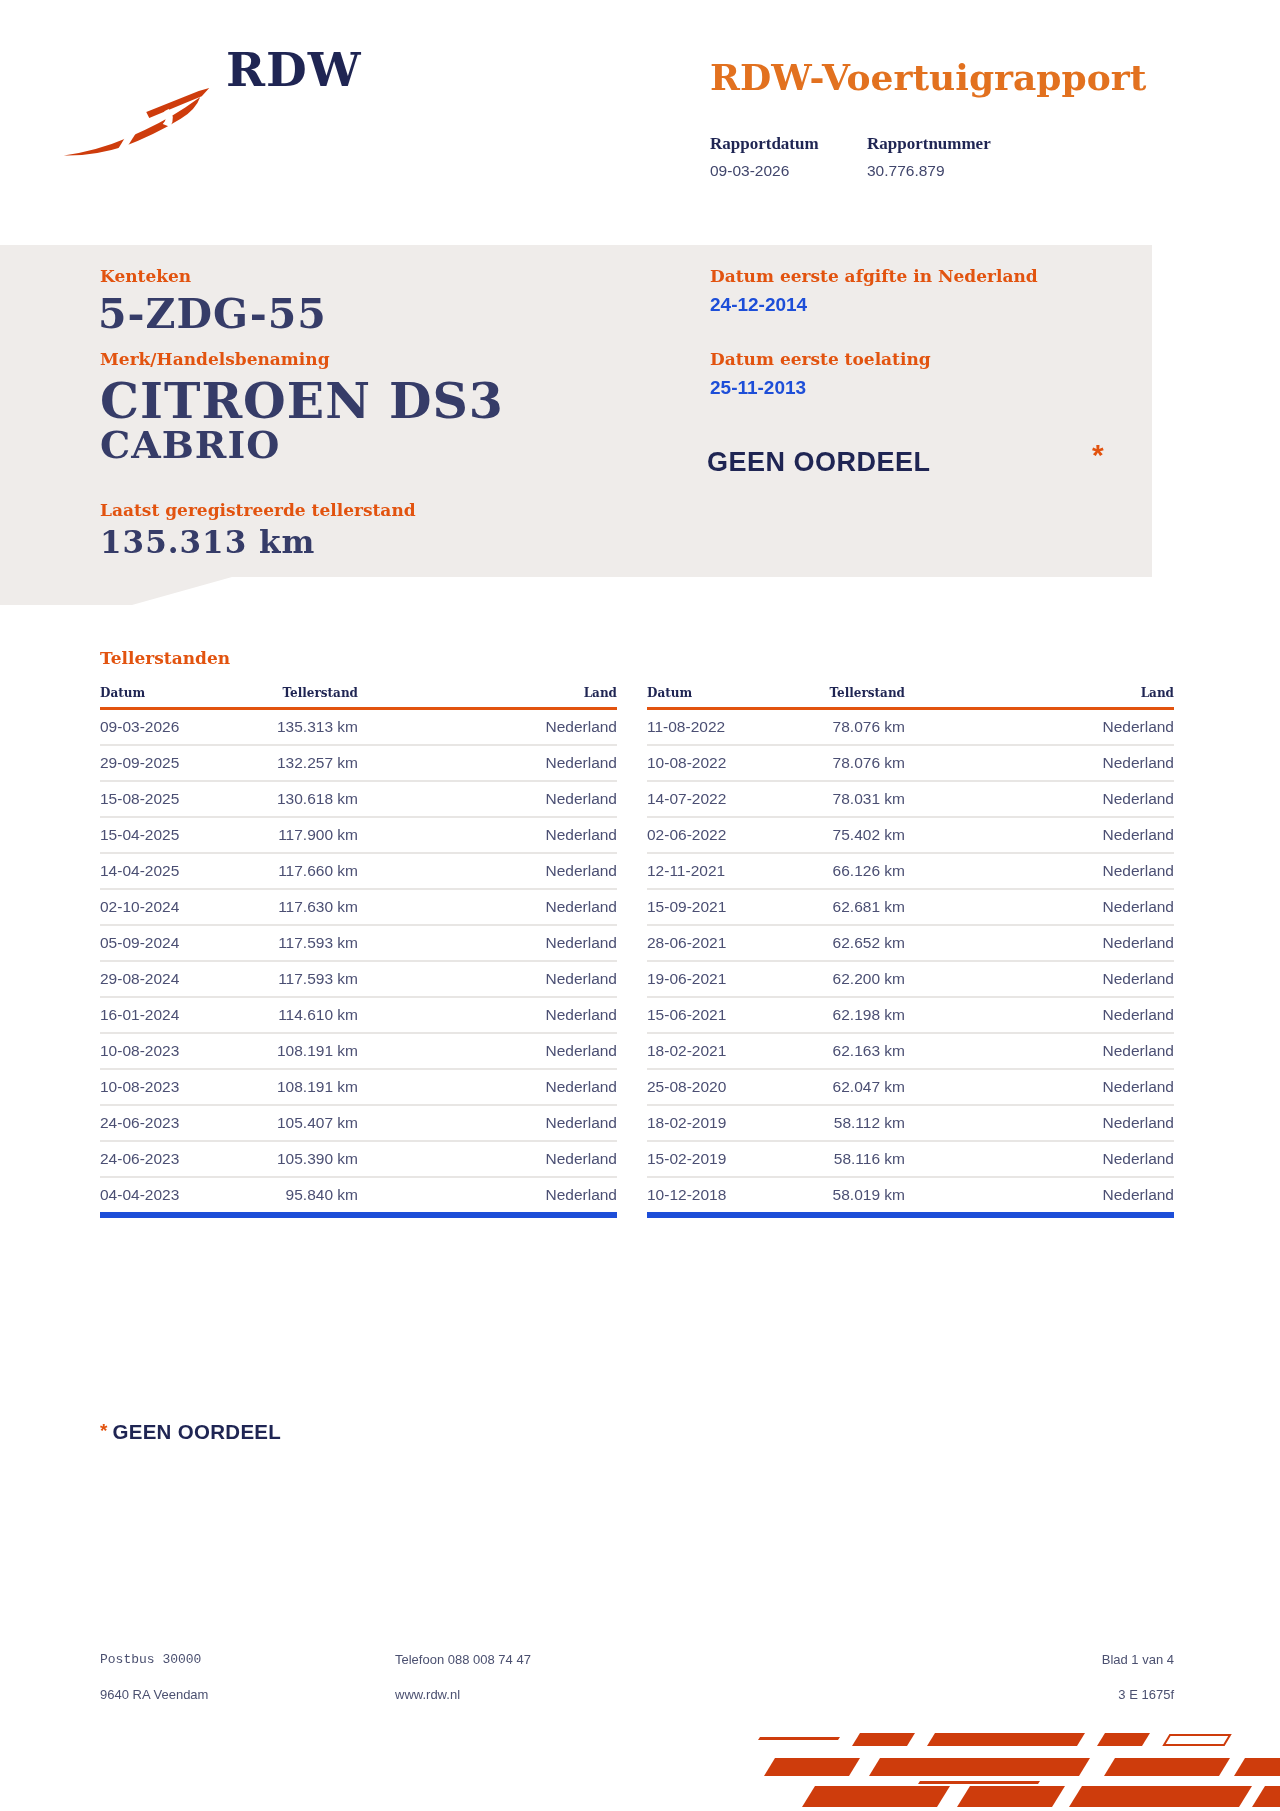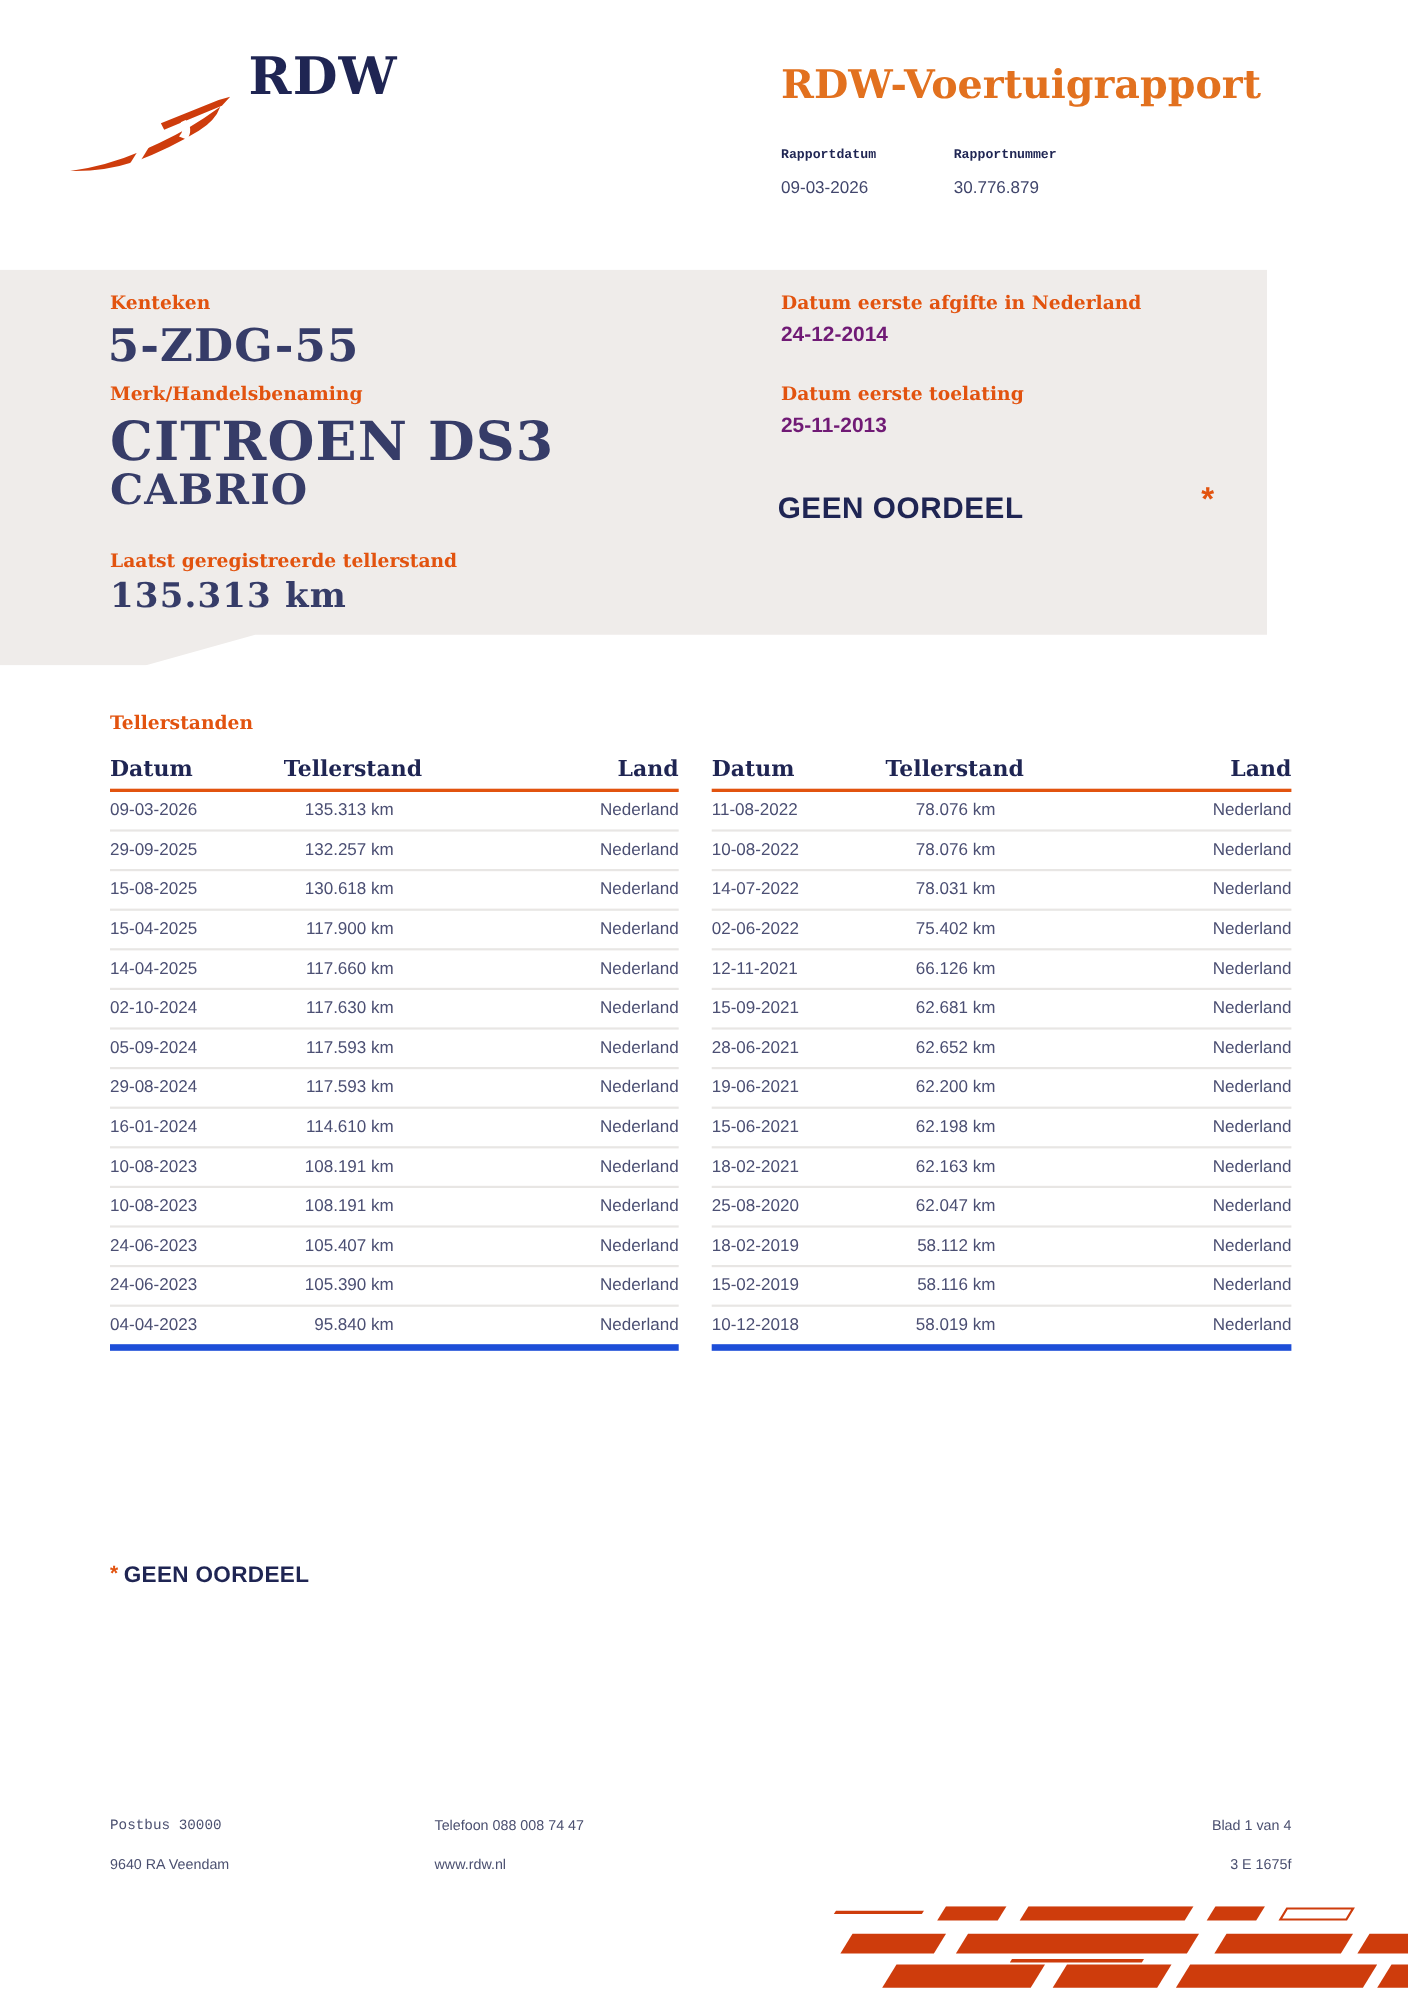--- a/index.html
+++ b/index.html
@@ -24,53 +24,53 @@
   .logo-graphic{left:58px;top:76px;width:160px;height:84px;}
   .logo-text{
     left:226px;top:42px;font-family:"DejaVu Serif",serif;font-weight:600;
     font-size:47px;color:var(--navy);letter-spacing:1px;
   }
   .doc-title{
     left:710px;top:56px;font-family:"DejaVu Serif",serif;font-weight:600;
     font-size:36px;color:var(--orange-title);
   }
   .meta-label{
-    font-family:Liberation Mono, monospace;font-weight:bold;font-size:12px;color:var(--navy);
+    font-family:Liberation Serif, serif;font-weight:bold;font-size:17px;color:var(--navy);
   }
   .meta-value{font-size:15.5px;color:#41466C;}
   
   .summary-box{
     left:0;top:245px;width:1152px;height:360px;background:var(--box);
     clip-path:polygon(0 0,1152px 0,1152px 332px,232px 332px,132px 360px,0 360px);
   }
   .field-label{
     font-family:"DejaVu Serif",serif;font-weight:bold;font-size:17px;color:var(--orange-label);
   }
   .big-serif{
     font-family:"DejaVu Serif",serif;font-weight:600;color:var(--navy-val);letter-spacing:1px;
   }
-  .date-value{font-size:19px;font-weight:600;color:#701a75;}
+  .date-value{font-size:19px;font-weight:600;color:#1d4ed8;}
   .oordeel-text{
     font-family:"Liberation Sans",sans-serif;font-weight:bold;font-size:27px;
     color:var(--navy);letter-spacing:0.5px;
   }
   .oordeel-star{font-size:30px;font-weight:bold;color:var(--orange-label);}
   
   .section-title{
     font-family:"DejaVu Serif",serif;font-weight:bold;font-size:17px;color:var(--orange-label);
   }
   .t-table{position:absolute;top:686px;}
   .t-table.left{left:100px;width:517px;}
   .t-table.right{left:647px;width:527px;}
   .t-head,.t-row{
     display:grid;grid-template-columns:158px 100px auto;align-items:center;
   }
   .t-head{
     padding-bottom:7px;border-bottom:3px solid var(--orange-label);
-    font-family:"DejaVu Serif",serif;font-weight:bold;font-size:20px;color:var(--navy);
+    font-family:"DejaVu Serif",serif;font-weight:bold;font-size:12px;color:var(--navy);
   }
   .t-row{height:34px;border-bottom:2px solid var(--sep);font-size:15.5px;color:var(--txt);}
   .t-body .t-row:last-child{border-bottom:6px solid #1d4ed8;}
   .c-tellerstand,.h-tellerstand{text-align:right;}
   .c-land,.h-land{text-align:right;}
   
   .fn-head{left:100px;top:1420px;}
   .fn-star{font-size:19px;font-weight:bold;color:var(--orange-label);vertical-align:2px;}
   .fn-title{font-size:20.5px;font-weight:bold;color:var(--navy);letter-spacing:0.3px;margin-left:5px;}
   .fn-text{

